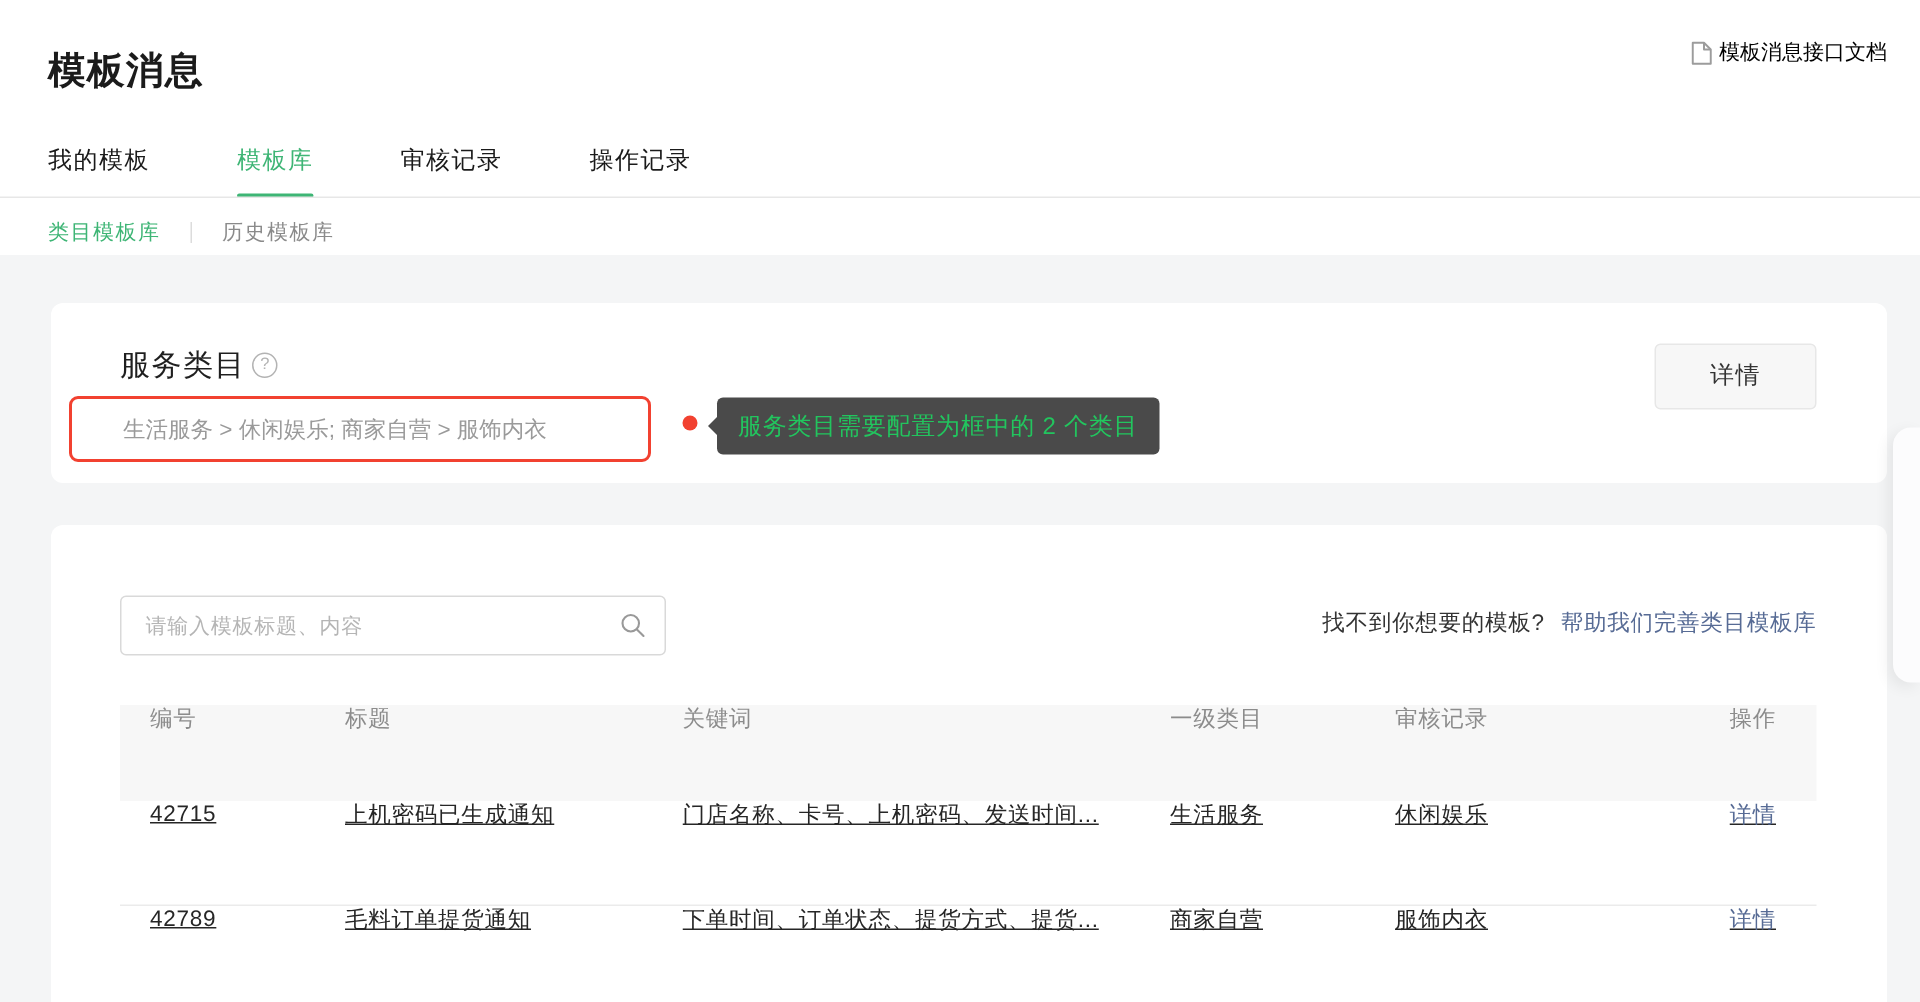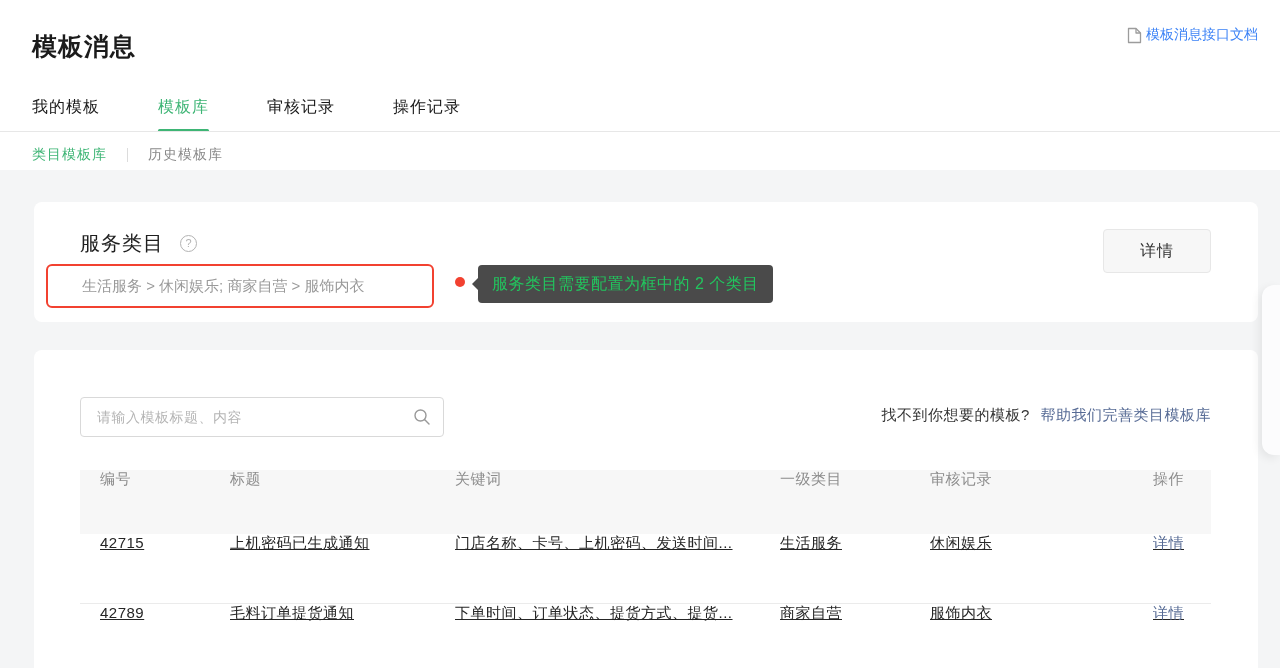--- a/index.html
+++ b/index.html
@@ -14,21 +14,21 @@
     position:absolute; left:0; top:0; width:1280px; height:170px;
     background:#ffffff;
   }
   .page-title {
     position:absolute; left:32px; top:30px;
     font-size:25px; font-weight:600; color:#1b1b1b; letter-spacing:1px;
   }
   .doc-link {
     position:absolute; right:22px; top:26px;
     display:flex; align-items:center; gap:4px;
-    font-size:14px; color:#3b82f6; cursor:pointer;
+    font-size:14px; color:#000000; cursor:pointer;
   }
   .doc-link svg { display:block; }
   .tabs {
     position:absolute; left:32px; top:97px;
     display:flex; gap:58px; font-size:16px; color:#1a1a1a;
   }
   .tab { position:relative; padding-bottom:13px; cursor:pointer; letter-spacing:1px;}
   .tab.active { color:#3eb575; }
   .tab.active::after {
     content:""; position:absolute; left:0; right:0; bottom:-1px;
@@ -48,21 +48,21 @@
 
   .card {
     position:absolute; left:34px; width:1224px;
     background:#ffffff; border-radius:8px;
   }
   .card.category { top:202px; height:120px; }
   .card.templates { top:350px; height:400px; }
 
   .cat-title-row {
     position:absolute; left:46px; top:28px;
-    display:flex; align-items:center; gap:16px;
+    display:flex; align-items:center; gap:4px;
   }
   .cat-title { font-size:20px; color:#1f1f1f; letter-spacing:1px; }
   .help-icon {
     width:17px; height:17px; border:1px solid #b3b3b3; border-radius:50%;
     color:#b3b3b3; font-size:11px; line-height:15px; text-align:center;
     display:inline-block;
   }
   .cat-box {
     position:absolute; left:12px; top:62px; width:388px; height:44px;
     border:2px solid #f24130; border-radius:6px;

